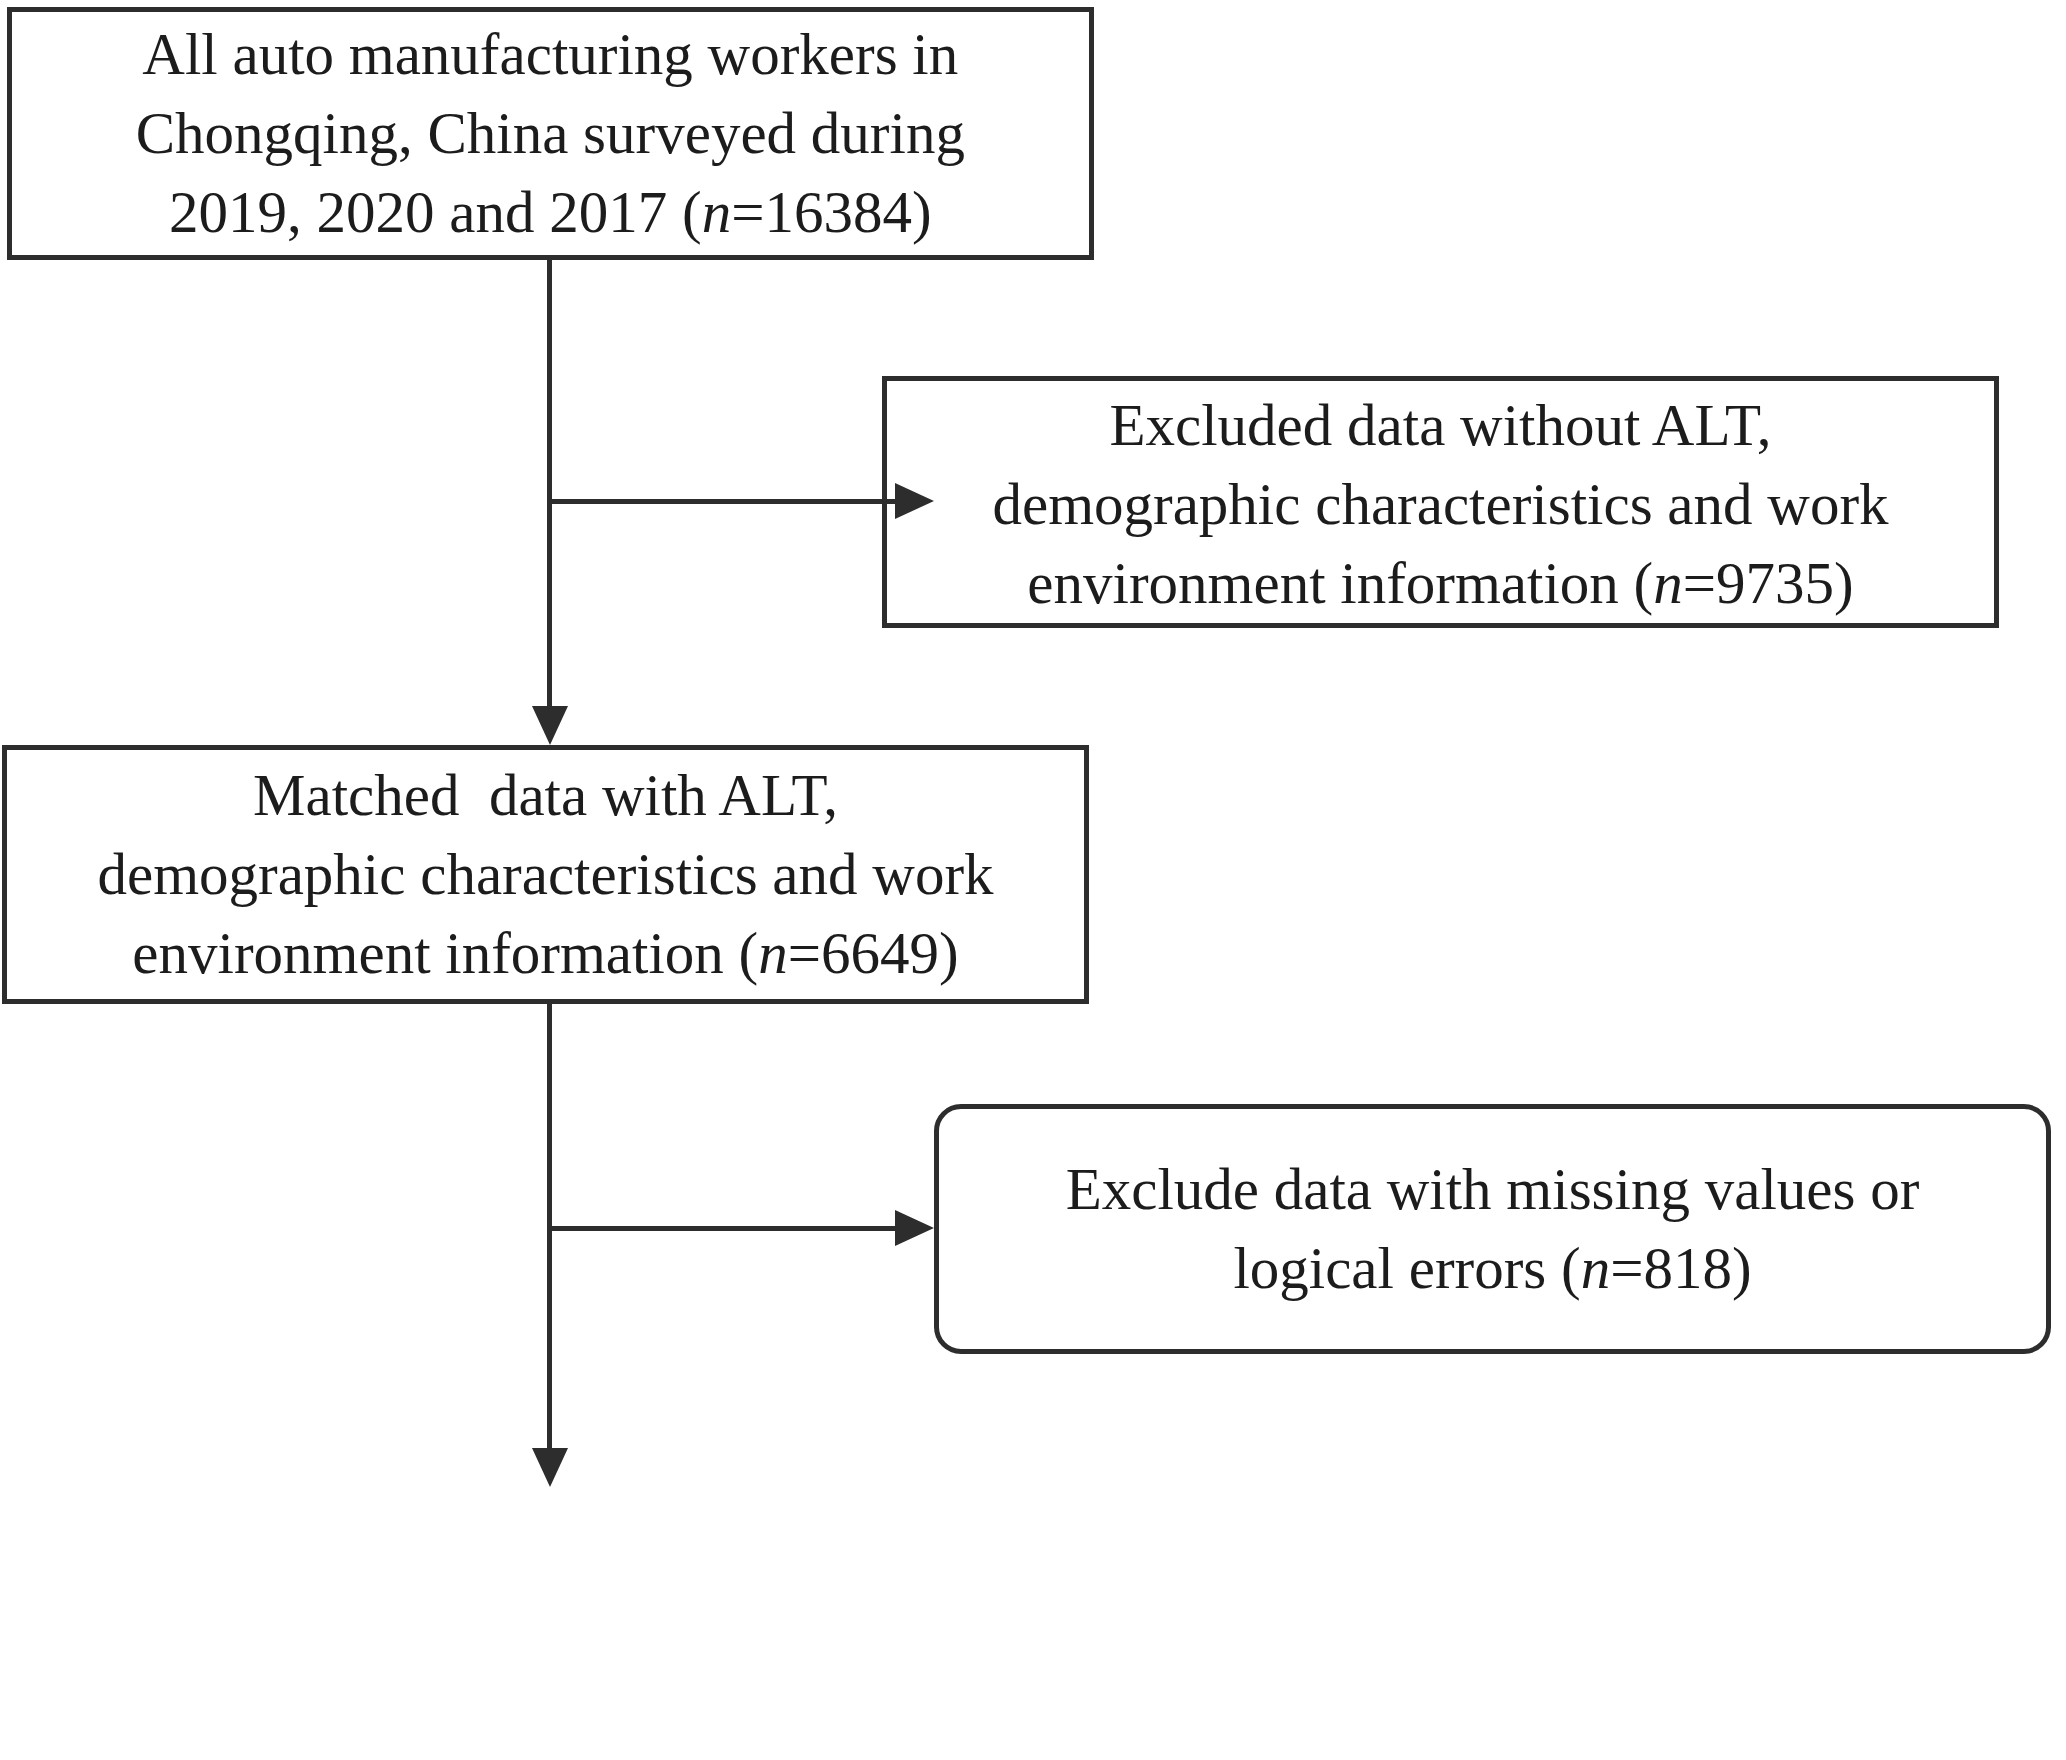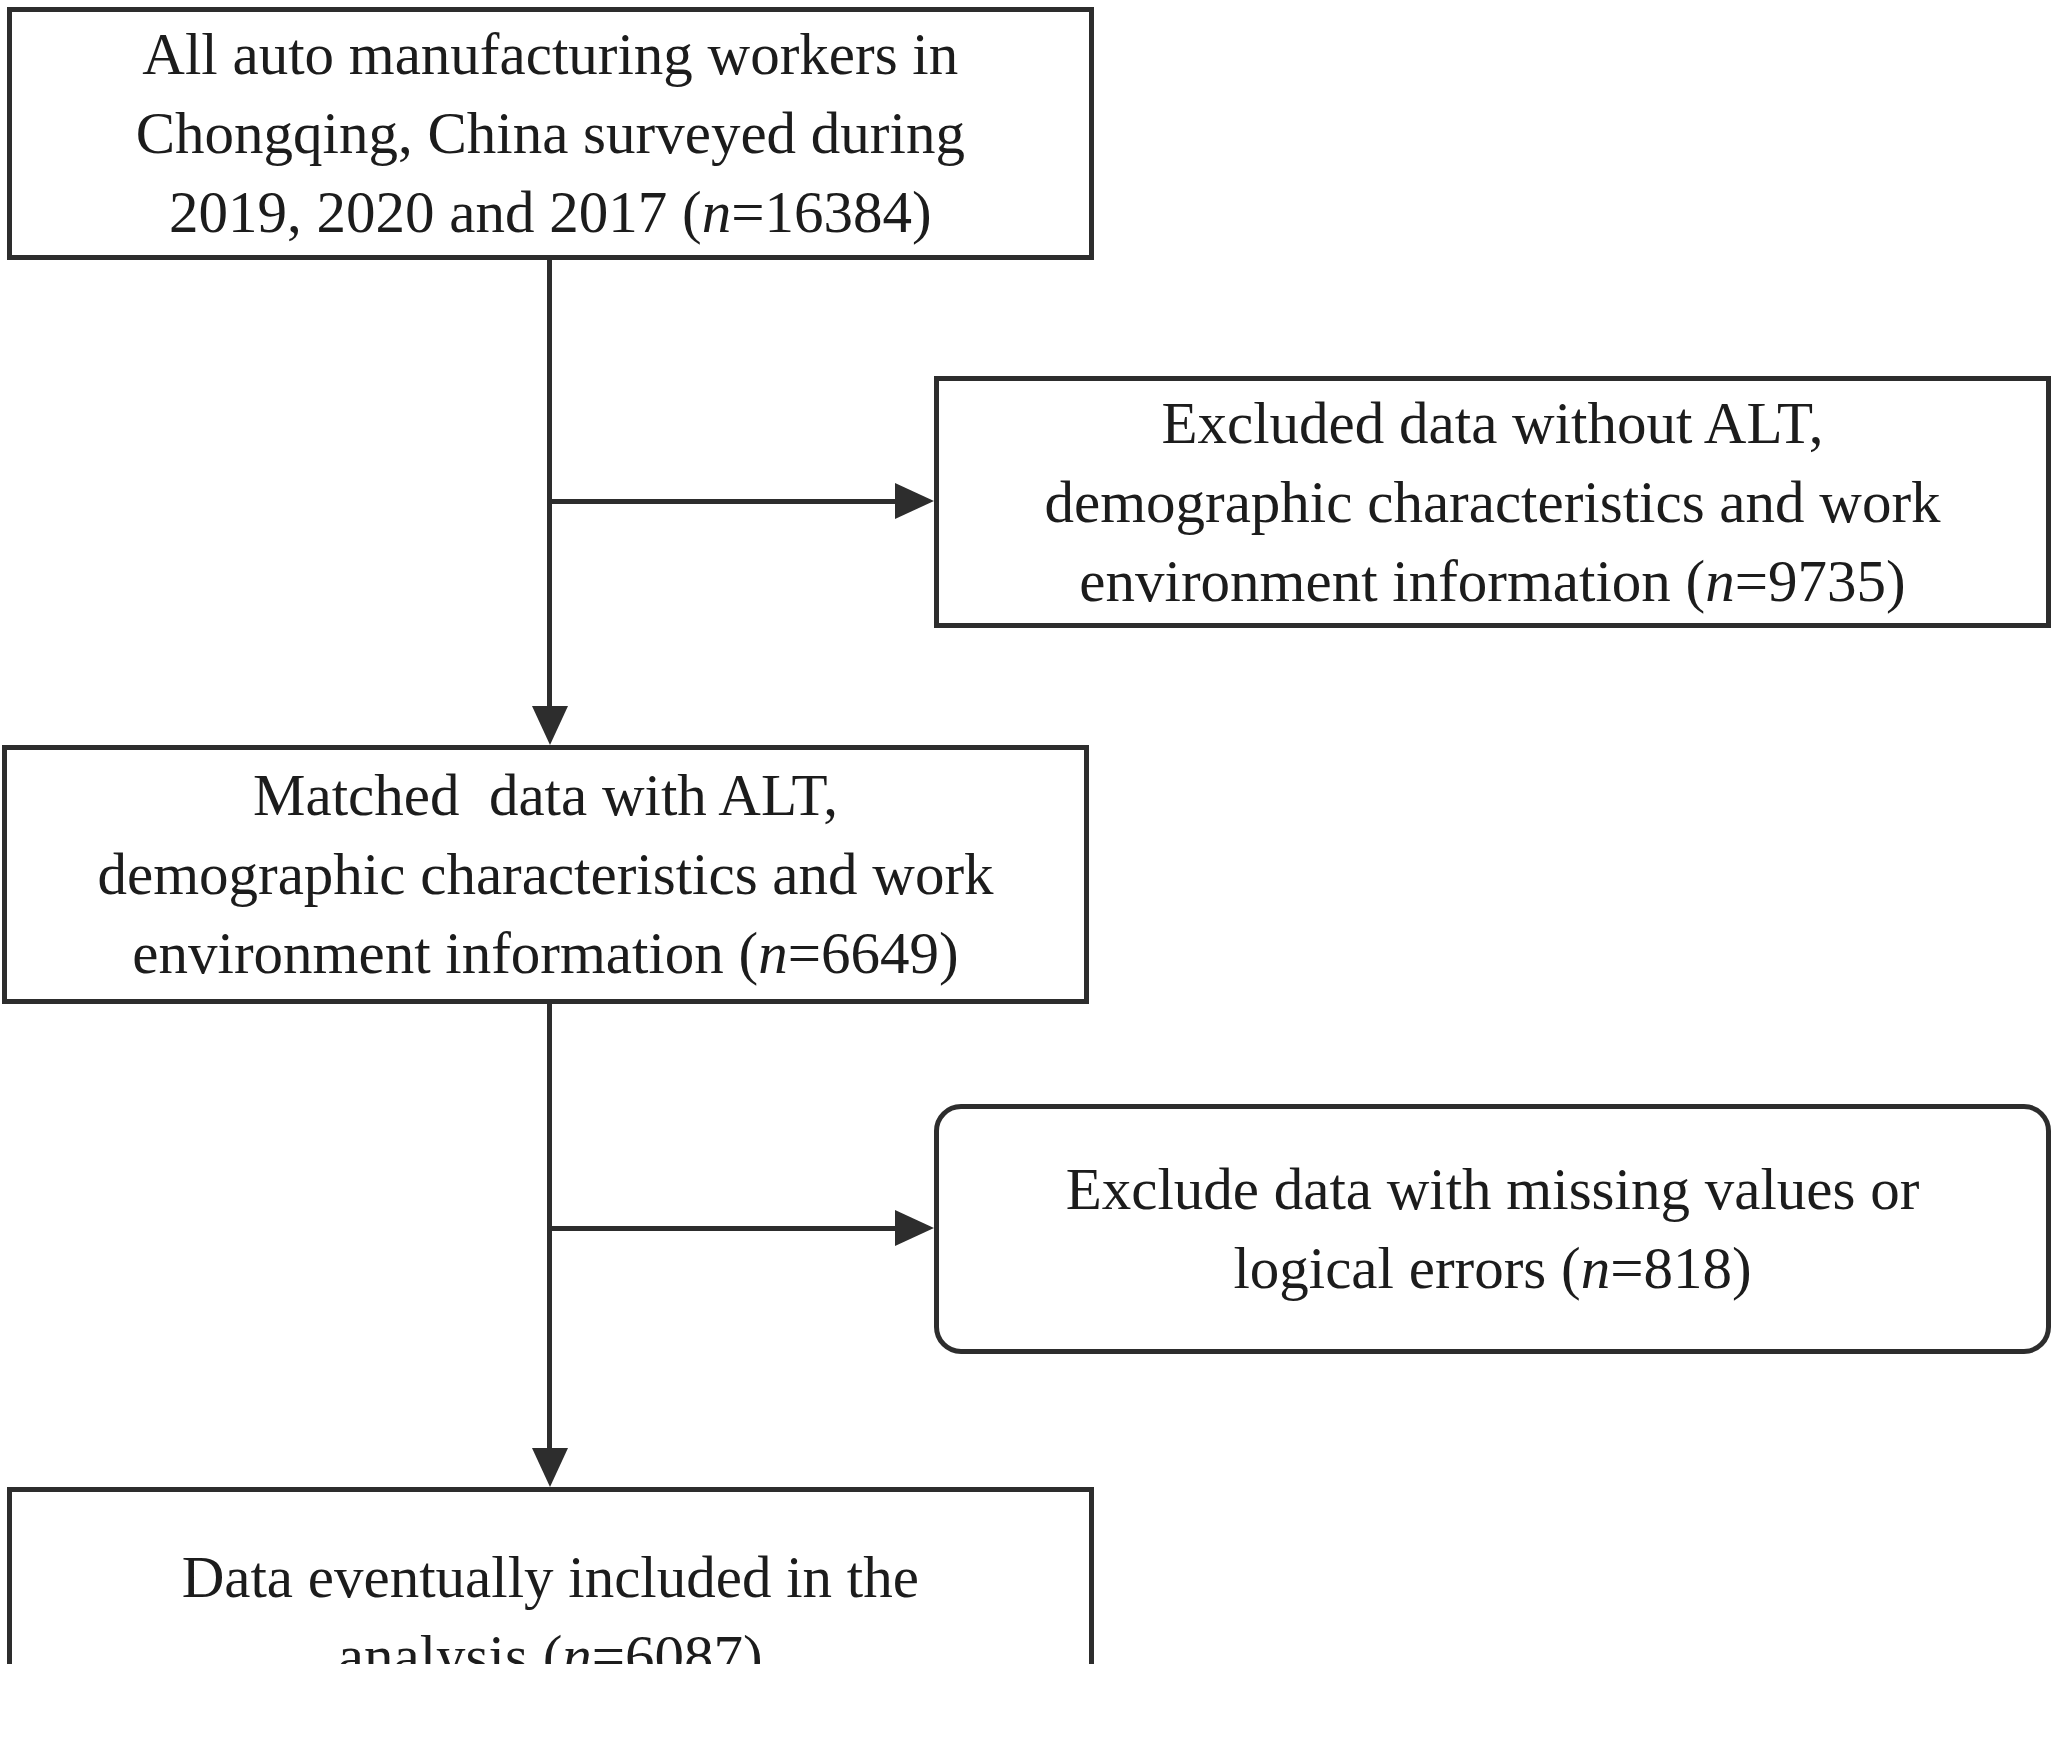--- a/index.html
+++ b/index.html
@@ -27,21 +27,21 @@
     align-items: center;
     text-align: center;
     font-size: 59px;
     line-height: 79px;
     padding: 0 27px;
   }
   .bline { white-space: pre-wrap; }
   .nvar { font-style: italic; }
 
   .box-population { left: 6.8px;   top: 6.8px;   width: 1087px; height: 253px; }
-  .box-excluded1  { left: 934px; top: 376px;  width: 1117px; height: 252px; }
+  .box-excluded1  { left: 882px; top: 376px;  width: 1117px; height: 252px; justify-content: flex-end; }
   .box-matched    { left: 2px;   top: 745px; width: 1087px; height: 259px; text-align: right; }
   .box-excluded2  { left: 934px; top: 1104px; width: 1117px; height: 250px; border-radius: 27px; }
   .box-final      { left: 6.8px;   top: 1487px; width: 1087px; height: 259px; }
 
   .flow-line {
     position: absolute;
     background: #2d2d2d;
   }
   .stem1   { left: 547px; top: 259px;  width: 5.4px;   height: 448px; }
   .stem2   { left: 547px; top: 1004px; width: 5.4px;   height: 445px; }
@@ -89,24 +89,20 @@
     <div class="bline">Matched  data with ALT,</div>
     <div class="bline">demographic characteristics and work</div>
     <div class="bline"><span>environment information (</span><i class="nvar">n</i><span>=6649)</span></div>
   </div>
 
   <div class="box box-excluded2">
     <div class="bline">Exclude data with missing values or</div>
     <div class="bline"><span>logical errors (</span><i class="nvar">n</i><span>=818)</span></div>
   </div>
 
-  <div class="box box-final">
-    <div class="bline">Data eventually included in the</div>
-    <div class="bline"><span>analysis (</span><i class="nvar">n</i><span>=6087)</span></div>
-  </div>
 
   <div class="flow-line stem1"></div>
   <div class="flow-line branch1"></div>
   <div class="flow-line stem2"></div>
   <div class="flow-line branch2"></div>
 
   <div class="head head-down h1"></div>
   <div class="head head-down h2"></div>
   <div class="head head-right h3"></div>
   <div class="head head-right h4"></div>

